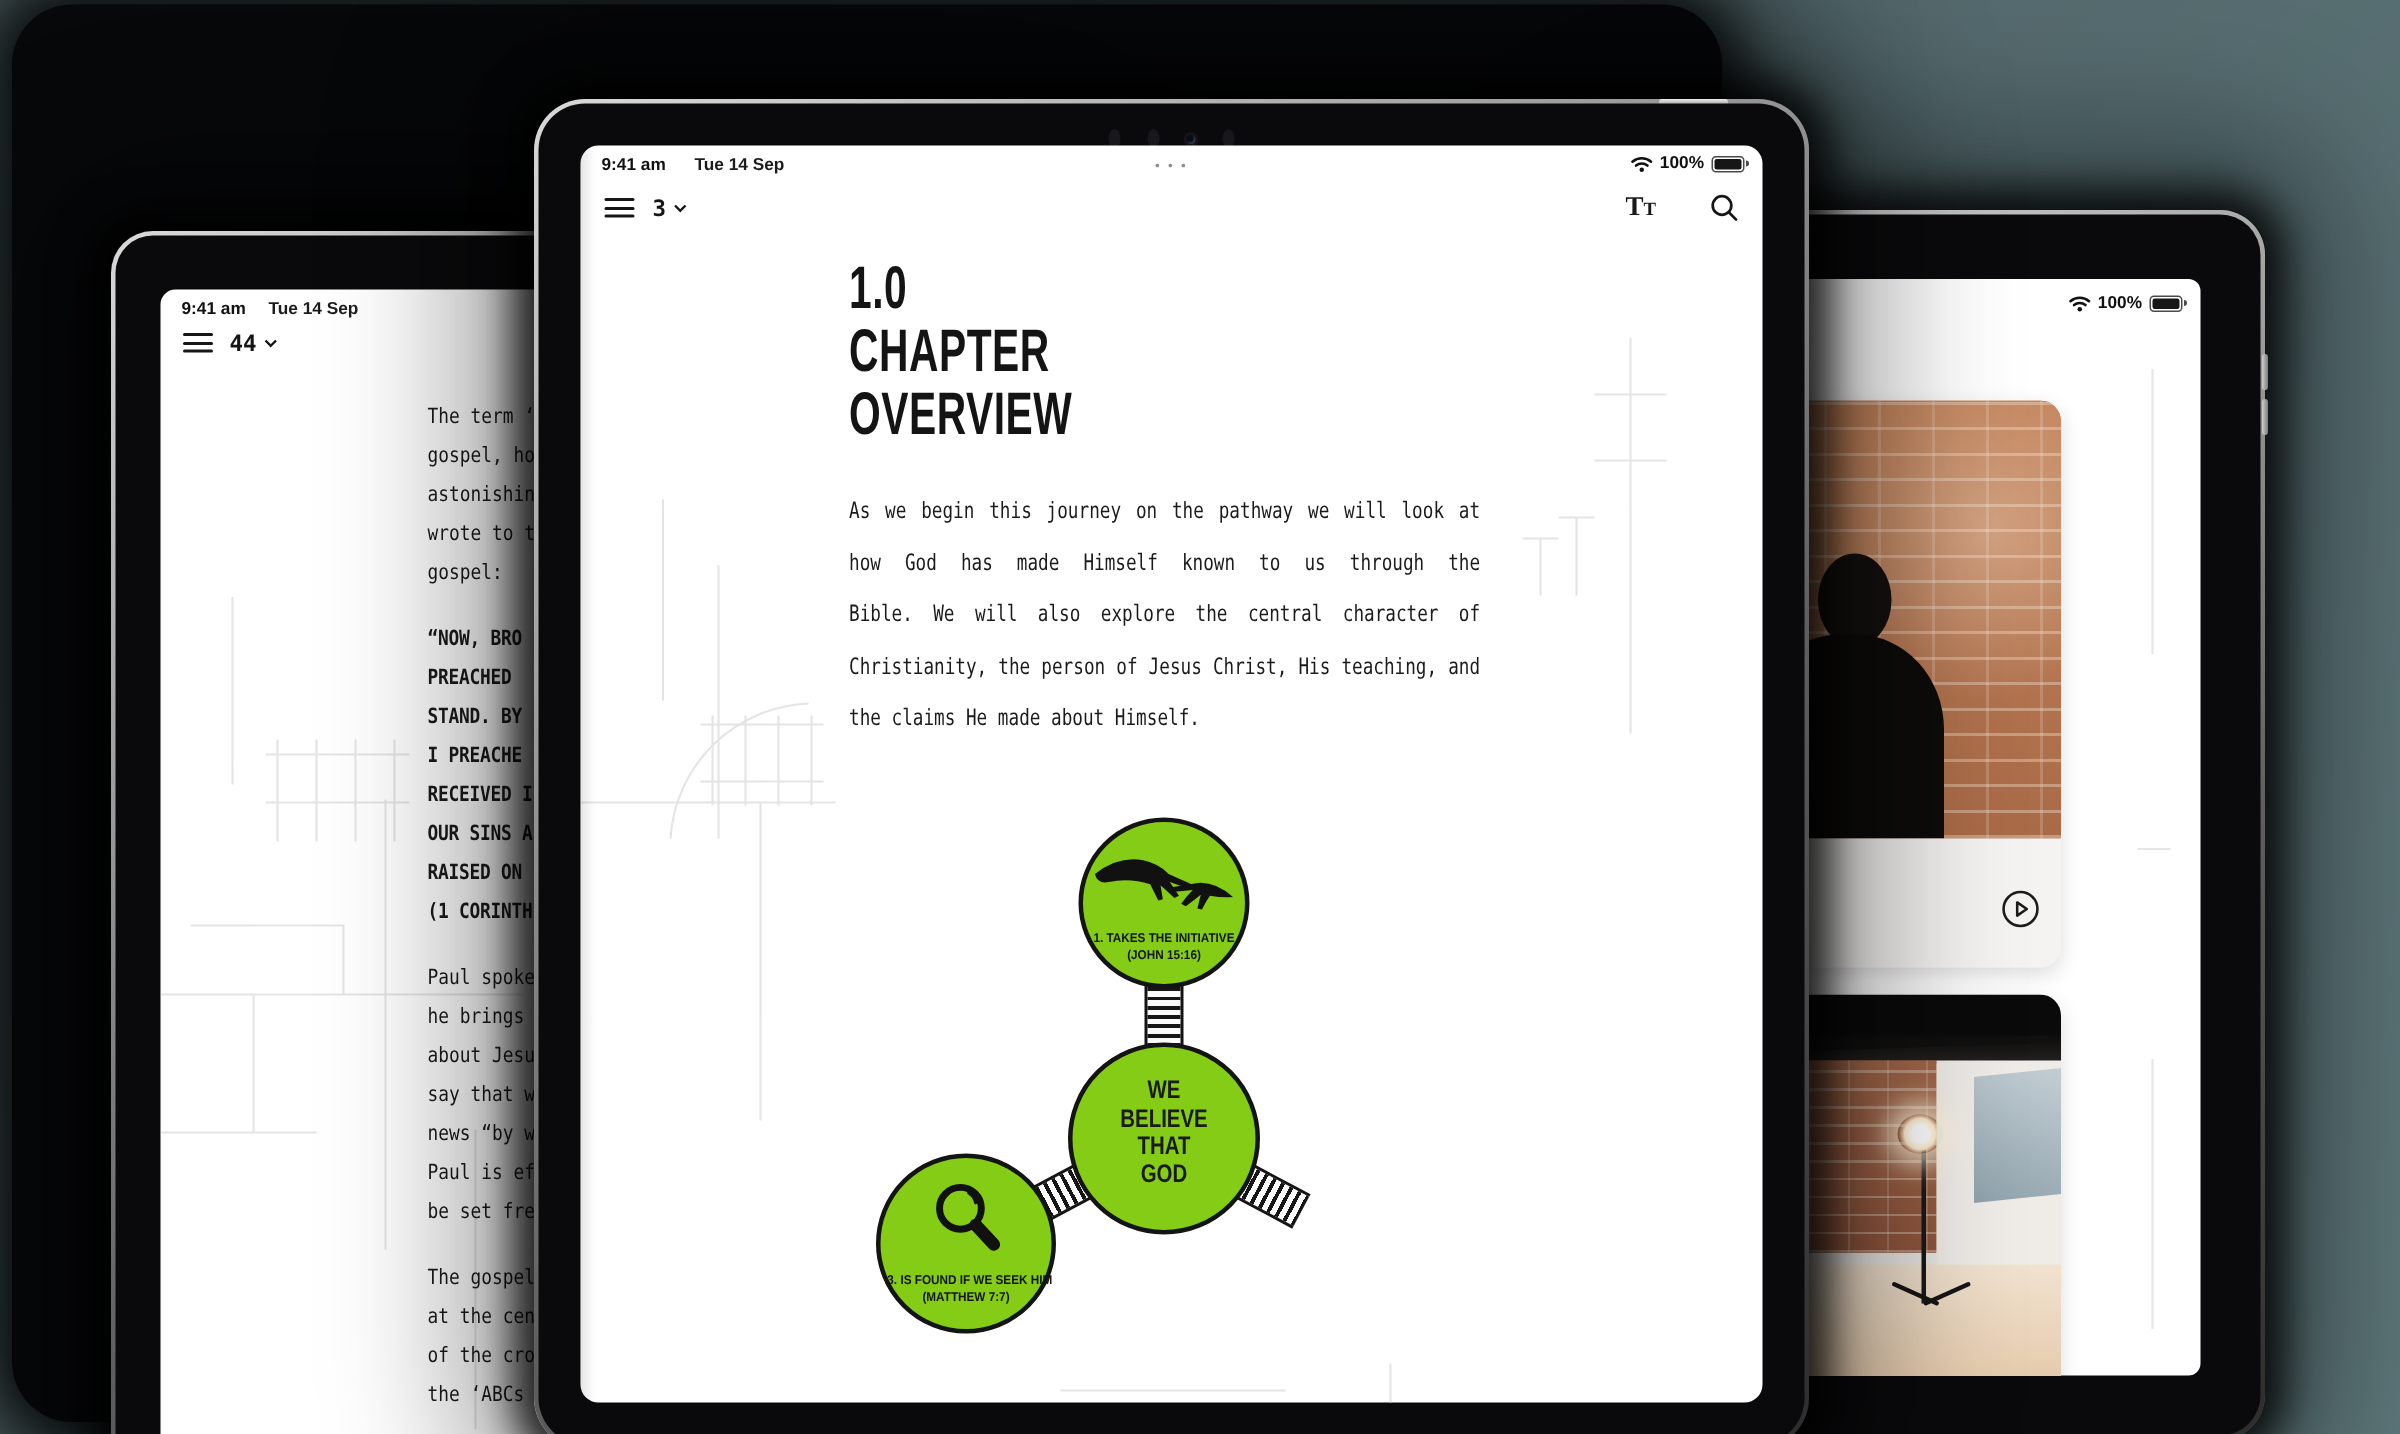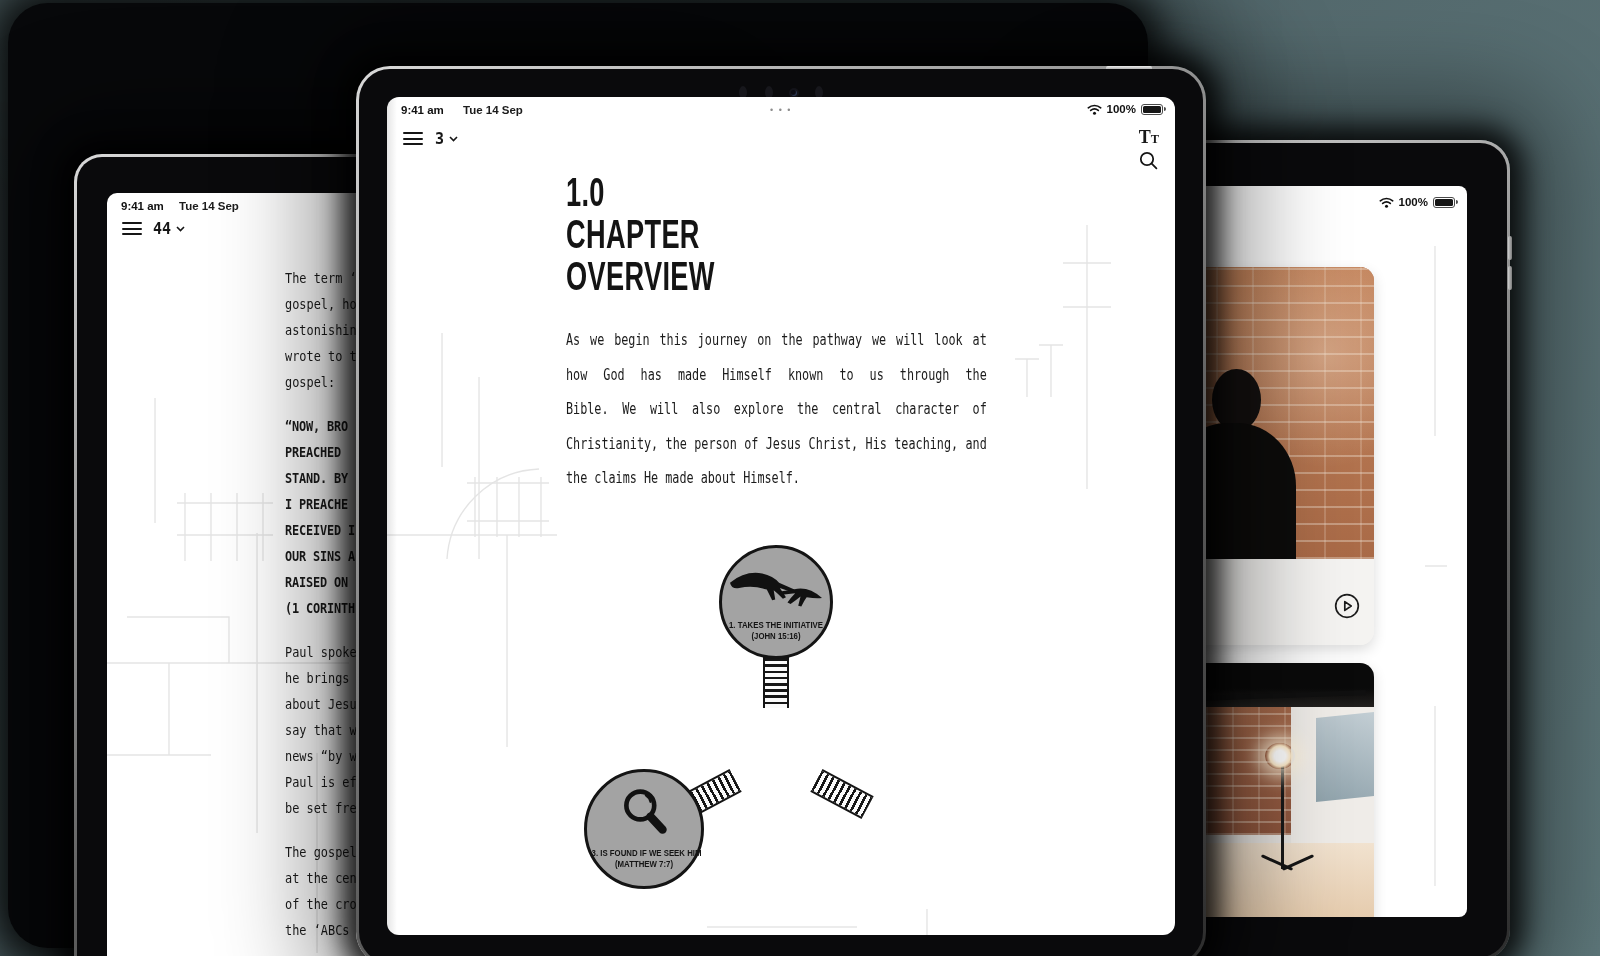--- a/index.html
+++ b/index.html
@@ -57,21 +57,21 @@
     box-sizing:border-box;}
   .battery i{position:absolute;left:1px;top:1px;bottom:1px;right:1px;background:#161616;border-radius:1.5px;}
   .battery:after{content:'';position:absolute;right:-4px;top:2.5px;width:2.5px;height:4px;
     background:#4a4a4a;border-radius:0 2px 2px 0;}
   .navrow{position:absolute;left:0;right:0;height:28px;}
   .hamburger{position:absolute;width:20px;height:14px;cursor:pointer;}
   .hamburger i{position:absolute;left:0;right:0;height:2.2px;background:#161616;border-radius:1px;}
   .hamburger i:nth-child(1){top:0}.hamburger i:nth-child(2){top:5.6px}.hamburger i:nth-child(3){top:11.2px}
   .chap{position:absolute;display:flex;align-items:center;gap:5px;
     font-family:"DejaVu Sans Mono",monospace;font-size:15px;font-weight:600;color:#161616;cursor:pointer;}
-  .tools{position:absolute;right:16px;top:0;display:flex;align-items:center;gap:2px;flex-direction:column;}
+  .tools{position:absolute;right:16px;top:0;display:flex;align-items:center;gap:36px;}
   .tt{font-family:"Liberation Serif",serif;color:#191919;cursor:pointer;line-height:20px;}
   .tt b{font-size:18px;font-weight:600;}
   .tt small{font-size:12.5px;font-weight:600;}
 
   
   .tl-col{position:absolute;left:178px;top:72px;width:260px;}
   .tl-line{font-family:"DejaVu Sans Mono",monospace;font-size:14px;line-height:26px;color:#1b1b1b;
     white-space:nowrap;transform:scaleX(.85);transform-origin:0 50%;}
   .tl-line.bold{font-weight:700;letter-spacing:-.2px;}
   .tl-line.gap{margin-top:18px;}
@@ -79,21 +79,21 @@
   
   .h1{position:absolute;left:179px;top:74px;font-weight:700;color:#141414;
     font-size:40px;line-height:42px;transform:scaleX(.68);transform-origin:0 0;letter-spacing:.5px;}
   .para{position:absolute;left:179px;top:226px;width:536px;transform:scaleX(.785);transform-origin:0 0;
     font-family:"DejaVu Sans Mono",monospace;font-size:15px;line-height:34.5px;color:#1b1b1b;}
   .para > div{text-align:justify;text-align-last:justify;}
   .para > div:last-child{text-align-last:left;}
 
   
   .diagram{position:absolute;inset:0;pointer-events:none;}
-  .circle{position:absolute;border-radius:50%;background:#a3a3a3;border:3.5px solid #141414;
+  .circle{position:absolute;border-radius:50%;background:#84cc16;border:3.5px solid #141414;
     box-sizing:border-box;z-index:2;text-align:center;}
   .c-top{left:332px;top:448px;width:114px;height:114px;}
   .c-mid{left:325px;top:598px;width:128px;height:128px;}
   .c-left{left:197px;top:672px;width:120px;height:120px;}
   .c-right{left:462px;top:672px;width:120px;height:120px;}
   .conn{position:absolute;height:26px;z-index:1;
     background:repeating-linear-gradient(90deg,#161616 0 2.6px,#fafafa 2.6px 6.2px);
     border-top:2.5px solid #141414;border-bottom:2.5px solid #141414;box-sizing:border-box;}
   .conn.v{left:361px;top:570px;width:56px;transform:rotate(90deg);}
   .conn.l{left:294px;top:684px;width:58px;transform:rotate(152deg);}
@@ -361,20 +361,29 @@
 
           <div class="circle c-top">
             <svg class="node-icon" style="top:16px" width="92" height="48" viewBox="0 0 120 62">
               <path fill="#111" d="M0 24 Q20 8 42 12 Q56 15 64 24 L84 33 L82 37 L65 31 Q69 37 73 43 L69 45 Q62 38 57 34 L59 46 L55 47 Q51 39 48 33 Q30 27 12 31 Q2 33 0 24 Z"></path>
               <path fill="#111" d="M120 44 Q104 30 88 32 L64 36 L65 40 L85 38 Q79 44 75 50 L79 52 Q87 46 92 42 L89 54 L93 55 Q97 47 100 43 Q112 45 120 44 Z"></path>
             </svg>
             <div class="node-label" style="top:72px">1. TAKES THE INITIATIVE</div>
             <div class="node-label" style="top:83px">(JOHN 15:16)</div>
           </div>
 
+          <div class="circle c-mid">
+            <div class="mid-text">
+
+            <div>WE</div>
+                <div>BELIEVE</div>
+                <div>THAT</div>
+                <div>GOD</div>
+              </div>
+          </div>
 
           <div class="circle c-left">
             <svg class="node-icon" style="top:14px" width="52" height="52" viewBox="0 0 56 56">
               <circle cx="24" cy="21" r="15" fill="none" stroke="#111" stroke-width="5"></circle>
               <path d="M30 10 A11 11 0 0 1 35 17" fill="none" stroke="#111" stroke-width="2.4" stroke-linecap="round"></path>
               <line x1="35" y1="33" x2="48" y2="47" stroke="#111" stroke-width="9" stroke-linecap="round"></line>
             </svg>
             <div class="node-label" style="top:76px">3. IS FOUND IF WE SEEK HIM</div>
             <div class="node-label" style="top:87px">(MATTHEW 7:7)</div>
           </div>

